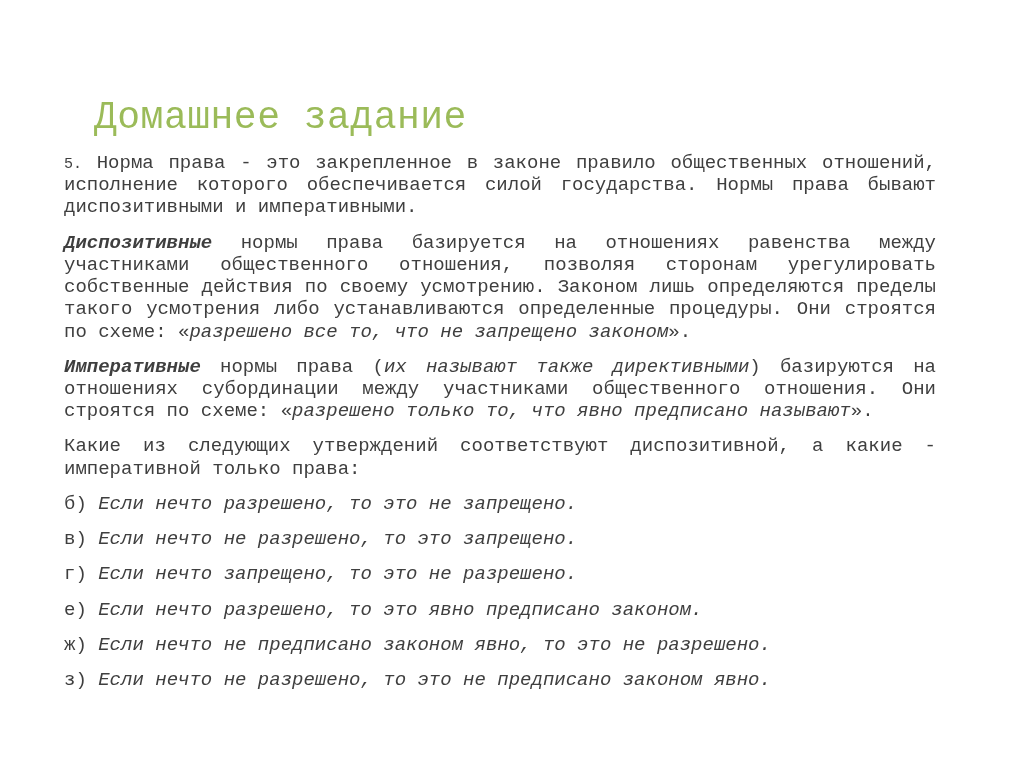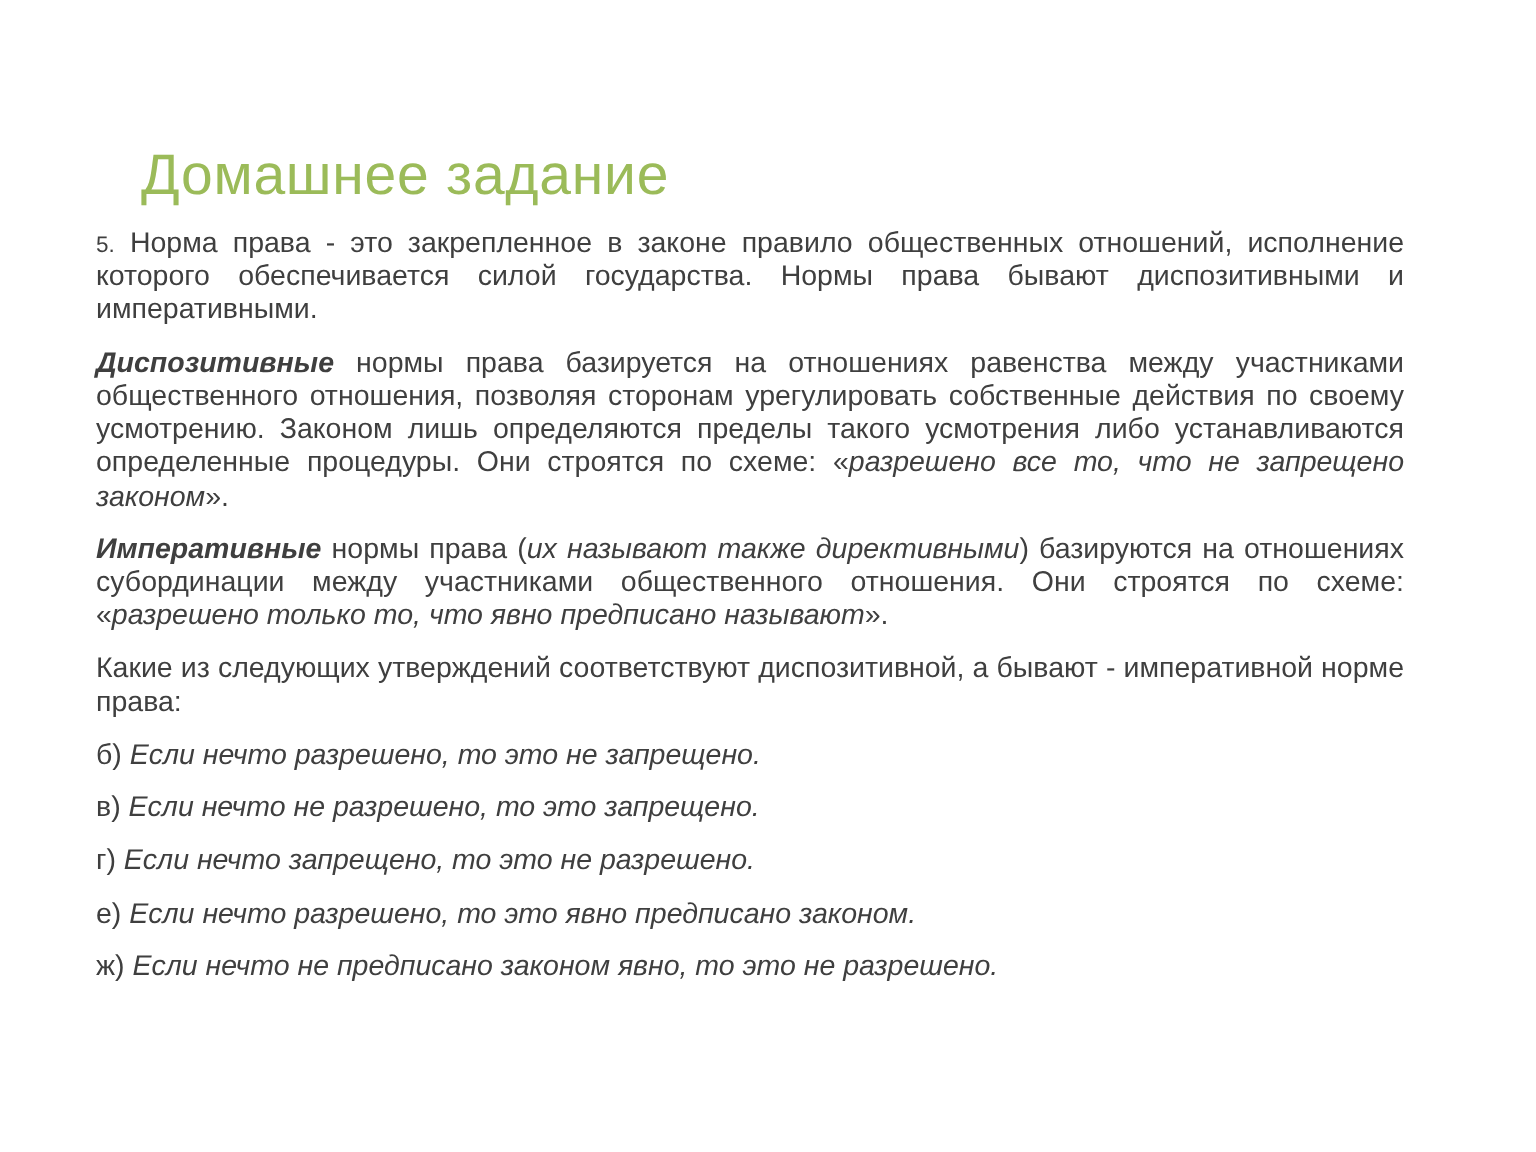--- a/index.html
+++ b/index.html
@@ -11,20 +11,21 @@
     height: 768px;
     background: #ffffff;
     font-family: "Liberation Sans", sans-serif;
     overflow: hidden;
   }
   .slide {
     position: relative;
     width: 1024px;
     height: 768px;
     background: #ffffff;
+    font-family: Liberation Mono, monospace;
   }
   .title {
     position: absolute;
     left: 94px;
     top: 96px;
     margin: 0;
     font-size: 38px;
     font-weight: 400;
     letter-spacing: 0.5px;
     color: #9bbb59;
@@ -68,24 +69,25 @@
   <h1 class="title">Домашнее задание</h1>
 
   <div class="content">
 
     <p class="para"><span class="num">5.</span><span> Норма права - это закрепленное в законе правило общественных отношений, исполнение которого обеспечивается силой государства. Нормы права бывают диспозитивными и императивными.</span></p>
 
     <p class="para"><span class="bi">Диспозитивные</span><span> нормы права базируется на отношениях равенства между участниками общественного отношения, позволяя сторонам урегулировать собственные действия по своему усмотрению. Законом лишь определяются пределы такого усмотрения либо устанавливаются определенные процедуры. Они строятся по схеме: «</span><span class="it">разрешено все то, что не запрещено законом</span><span>».</span></p>
 
     <p class="para"><span class="bi">Императивные</span><span> нормы права (</span><span class="it">их называют также директивными</span><span>) базируются на отношениях субординации между участниками общественного отношения. Они строятся по схеме: «</span><span class="it">разрешено только то, что явно предписано называют</span><span>».</span></p>
 
-    <p class="para">Какие из следующих утверждений соответствуют диспозитивной, а бывают - императивной норме права:</p>
+    <p class="para">Какие из следующих утверждений соответствуют диспозитивной, а какие - императивной только права:</p>
 
     <div class="items">
       <p class="item"><span>б)</span> <span class="it">Если нечто разрешено, то это не запрещено.</span></p>
       <p class="item"><span>в)</span> <span class="it">Если нечто не разрешено, то это запрещено.</span></p>
       <p class="item"><span>г)</span> <span class="it">Если нечто запрещено, то это не разрешено.</span></p>
       <p class="item"><span>е)</span> <span class="it">Если нечто разрешено, то это явно предписано законом.</span></p>
       <p class="item"><span>ж)</span> <span class="it">Если нечто не предписано законом явно, то это не разрешено.</span></p>
+      <p class="item"><span>з)</span> <span class="it">Если нечто не разрешено, то это не предписано законом явно.</span></p>
     </div>
 
   </div>
 </div>
 
 </body></html>

